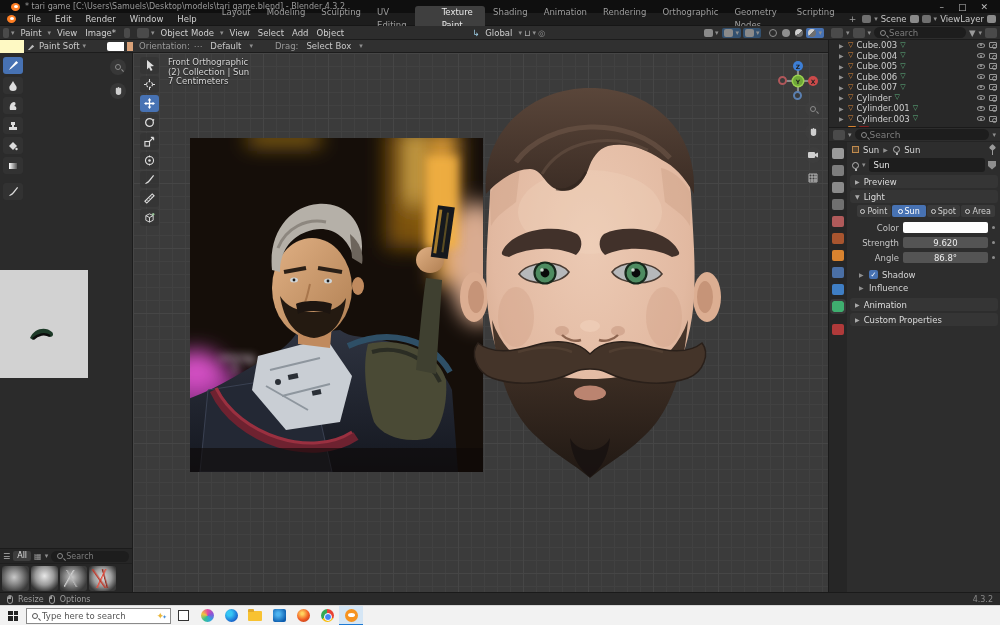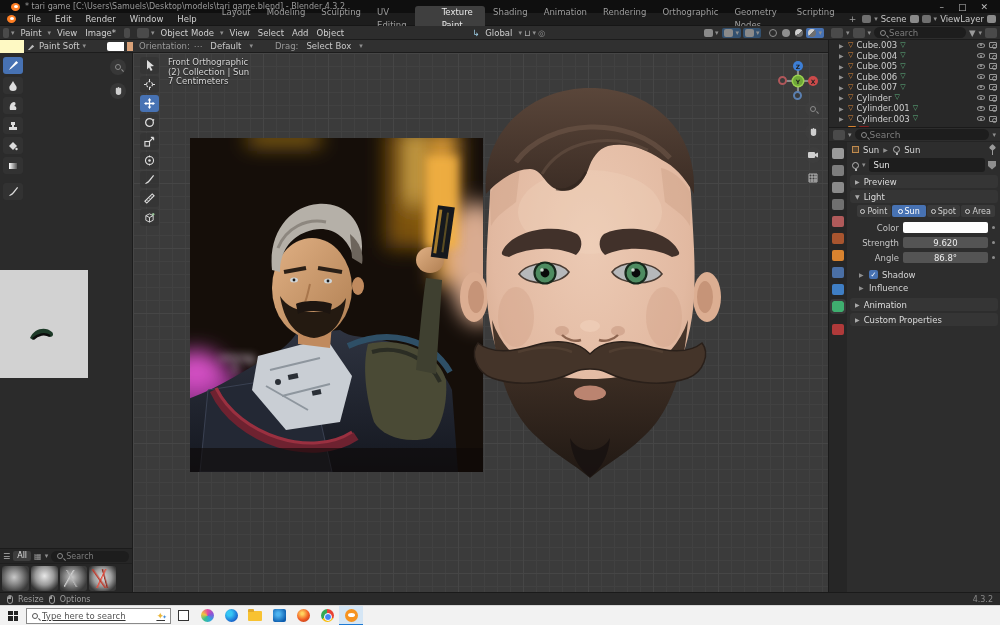--- a/index.html
+++ b/index.html
@@ -154,21 +154,21 @@
   .chk { width:9px; height:9px; background:#4772b3; border-radius:2px; color:#fff; font-size:7px; display:flex; align-items:center; justify-content:center; }
   .subsect { display:flex; align-items:center; gap:4px; height:13px; padding-left:12px; color:#d6d6d6; }
 
   
   #statusbar { left:0; top:592px; width:1000px; height:13px; background:#2a2a2a; border-top:1px solid #1a1a1a; display:flex; align-items:center; padding:0 7px; gap:5px; color:#9d9d9d; font-size:8px; }
   .mouse { width:6px; height:9px; border:1px solid #9d9d9d; border-radius:3px; position:relative; }
   .mouse::after { content:""; position:absolute; left:0; top:0; width:2.5px; height:3.5px; background:#9d9d9d; border-radius:2px 0 0 0; }
   #version { margin-left:auto; color:#8a8a8a; }
 
   
-  #taskbar { left:0; top:605px; width:1000px; height:20px; background:#f2f2f2; border-top:1px solid #d9d9d9; display:flex; align-items:center; color:#333;text-decoration:underline; }
+  #taskbar { left:0; top:605px; width:1000px; height:20px; background:#f2f2f2; border-top:1px solid #d9d9d9; display:flex; align-items:center; color:#333; }
   .start { width:26px; height:20px; display:flex; align-items:center; justify-content:center; }
   .winlogo { width:10px; height:10px; display:grid; grid-template-columns:4.5px 4.5px; grid-template-rows:4.5px 4.5px; gap:1px; }
   .winlogo i { background:#222; }
   #tb-search { width:145px; height:16px; background:#fff; border:1px solid #8a8a8a; display:flex; align-items:center; gap:4px; padding:0 5px; font-size:8.5px; color:#555; }
   .magd { width:6px; height:6px; border:1px solid #555; border-radius:50%; position:relative; flex:none; }
   .magd::after { content:""; position:absolute; left:5px; top:5px; width:3px; height:1px; background:#555; transform:rotate(45deg); }
   .spark { color:#e9b63a; font-size:9px; letter-spacing:-2px; }
   .spark b { color:#4a90d9; font-size:6px; }
   .tb-ico { width:24px; height:20px; display:flex; align-items:center; justify-content:center; position:relative; }
   .tb-ico.appactive { background:#d5e6f5; box-shadow:inset 0 -2px 0 #1e7ad4; }

